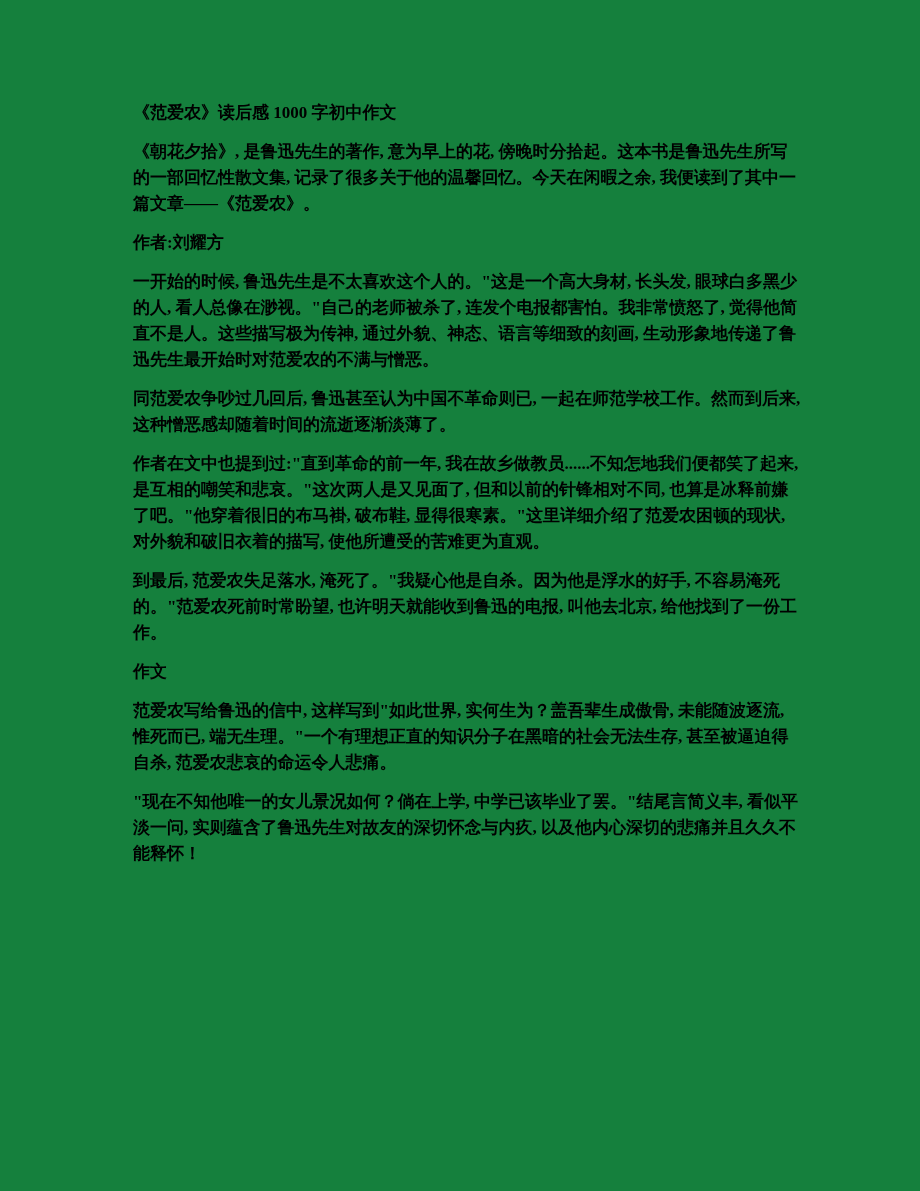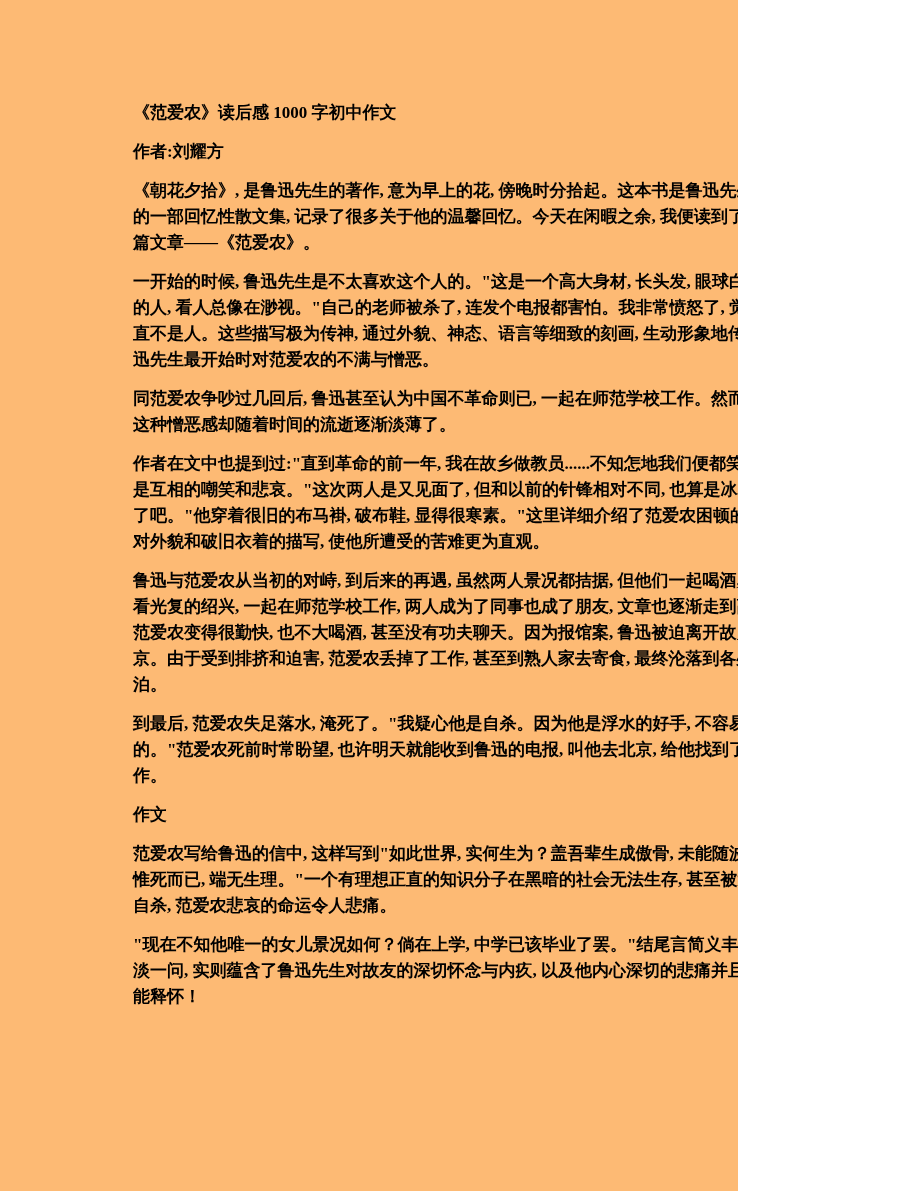--- a/index.html
+++ b/index.html
@@ -2,23 +2,23 @@
 <html lang="zh"><head>
 <meta charset="utf-8">
 <style>
   html, body {
     margin: 0;
     padding: 0;
     background: #ffffff;
   }
   .page {
     position: relative;
-    width: 738px;
+    width: 920px;
     height: 1191px;
-    background: #fdba74;
+    background: #15803d;
     overflow: hidden;
   }
   .doc {
     position: absolute;
     top: 0;
     left: 133px;
     width: 670px;
     padding-top: 100px;
     color: #000000;
     font-family: "Liberation Serif", "DejaVu Serif", serif;
@@ -31,24 +31,23 @@
     margin: 0 0 13px 0;
     word-break: break-word;
   }
 </style>
 </head>
 <body>
 
 <div class="page">
   <div class="doc">
     <p>《范爱农》读后感 1000 字初中作文</p>
+    <p>《朝花夕拾》, 是鲁迅先生的著作, 意为早上的花, 傍晚时分拾起。这本书是鲁迅先生所写的一部回忆性散文集, 记录了很多关于他的温馨回忆。今天在闲暇之余, 我便读到了其中一篇文章——《范爱农》。</p>
     <p>作者:刘耀方</p>
-    <p>《朝花夕拾》, 是鲁迅先生的著作, 意为早上的花, 傍晚时分拾起。这本书是鲁迅先生所写的一部回忆性散文集, 记录了很多关于他的温馨回忆。今天在闲暇之余, 我便读到了其中一篇文章——《范爱农》。</p>
     <p>一开始的时候, 鲁迅先生是不太喜欢这个人的。"这是一个高大身材, 长头发, 眼球白多黑少的人, 看人总像在渺视。"自己的老师被杀了, 连发个电报都害怕。我非常愤怒了, 觉得他简直不是人。这些描写极为传神, 通过外貌、神态、语言等细致的刻画, 生动形象地传递了鲁迅先生最开始时对范爱农的不满与憎恶。</p>
     <p>同范爱农争吵过几回后, 鲁迅甚至认为中国不革命则已, 一起在师范学校工作。然而到后来, 这种憎恶感却随着时间的流逝逐渐淡薄了。</p>
     <p>作者在文中也提到过:"直到革命的前一年, 我在故乡做教员......不知怎地我们便都笑了起来, 是互相的嘲笑和悲哀。"这次两人是又见面了, 但和以前的针锋相对不同, 也算是冰释前嫌了吧。"他穿着很旧的布马褂, 破布鞋, 显得很寒素。"这里详细介绍了范爱农困顿的现状, 对外貌和破旧衣着的描写, 使他所遭受的苦难更为直观。</p>
-    <p>鲁迅与范爱农从当初的对峙, 到后来的再遇, 虽然两人景况都拮据, 但他们一起喝酒, 说疯话, 看光复的绍兴, 一起在师范学校工作, 两人成为了同事也成了朋友, 文章也逐渐走到高潮。范爱农变得很勤快, 也不大喝酒, 甚至没有功夫聊天。因为报馆案, 鲁迅被迫离开故乡去南京。由于受到排挤和迫害, 范爱农丢掉了工作, 甚至到熟人家去寄食, 最终沦落到各处漂泊。</p>
     <p>到最后, 范爱农失足落水, 淹死了。"我疑心他是自杀。因为他是浮水的好手, 不容易淹死的。"范爱农死前时常盼望, 也许明天就能收到鲁迅的电报, 叫他去北京, 给他找到了一份工作。</p>
     <p>作文</p>
     <p>范爱农写给鲁迅的信中, 这样写到"如此世界, 实何生为？盖吾辈生成傲骨, 未能随波逐流, 惟死而已, 端无生理。"一个有理想正直的知识分子在黑暗的社会无法生存, 甚至被逼迫得自杀, 范爱农悲哀的命运令人悲痛。</p>
     <p>"现在不知他唯一的女儿景况如何？倘在上学, 中学已该毕业了罢。"结尾言简义丰, 看似平淡一问, 实则蕴含了鲁迅先生对故友的深切怀念与内疚, 以及他内心深切的悲痛并且久久不能释怀！</p>
   </div>
 </div>
 
 </body></html>

